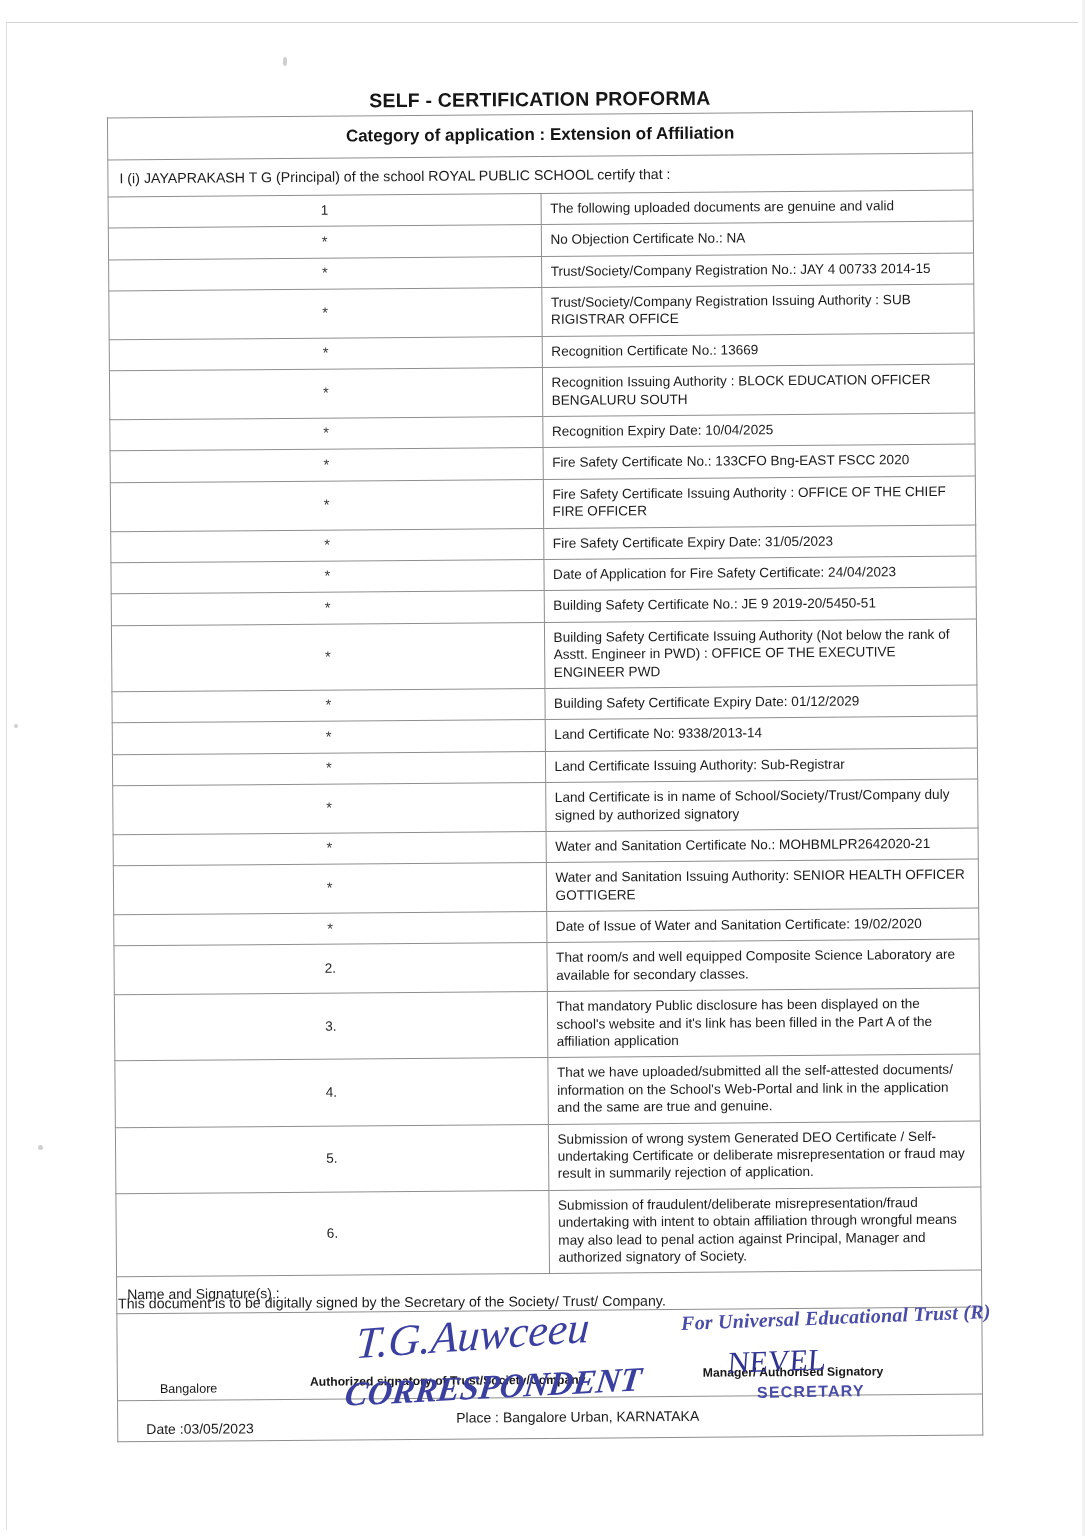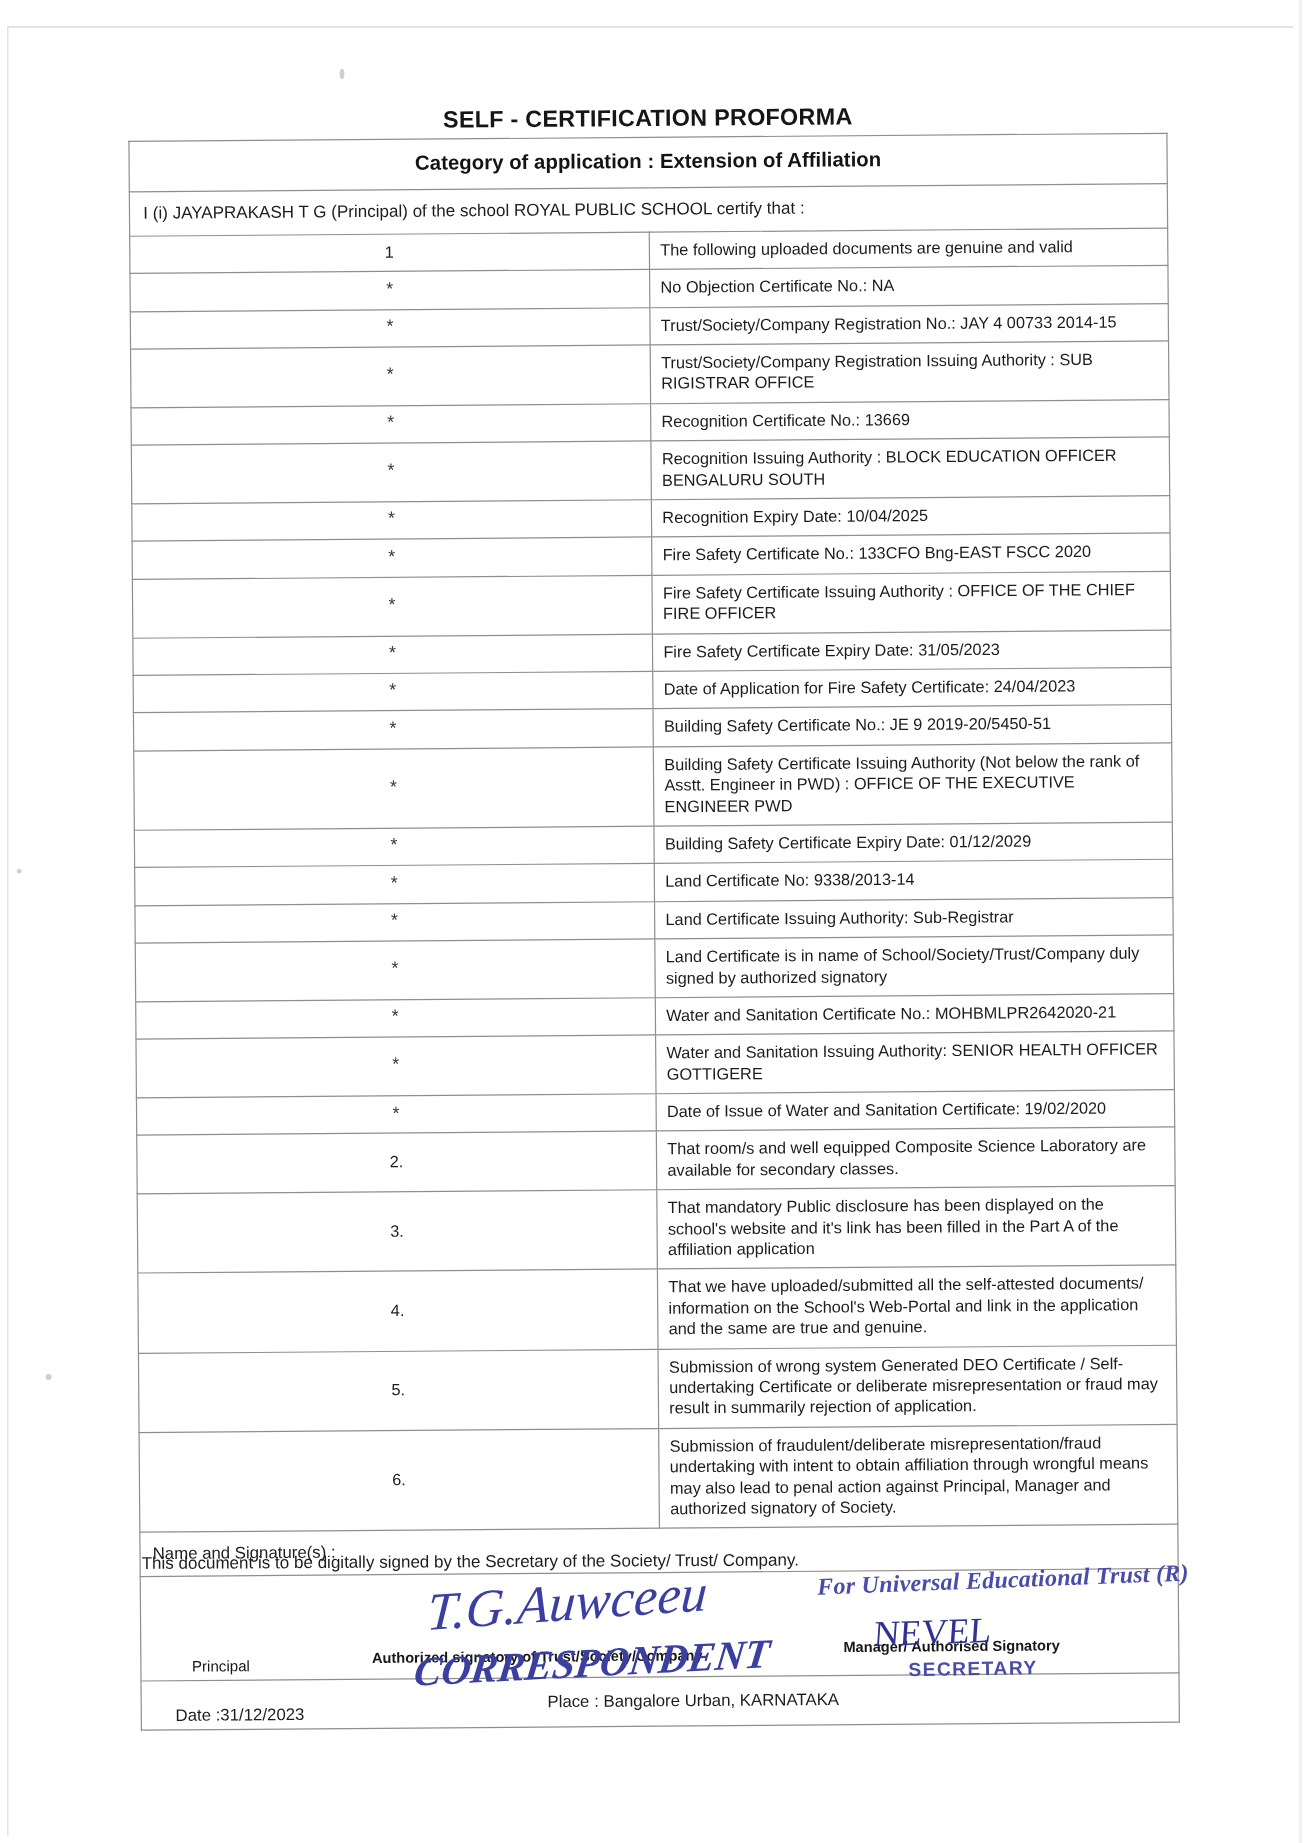--- a/index.html
+++ b/index.html
@@ -344,29 +344,29 @@
         <tr>
           <td class="col-num">6.</td>
           <td>Submission of fraudulent/deliberate misrepresentation/fraud undertaking with intent to obtain affiliation through wrongful means may also lead to penal action against Principal, Manager and authorized signatory of Society.</td>
         </tr>
         <tr class="sig-head">
           <td colspan="2">Name and Signature(s) :</td>
         </tr>
         <tr>
           <td colspan="2" class="sig-block">
             <div class="sig-labels">
-              <span class="lbl-principal">Principal</span>
+              <span class="lbl-principal">Bangalore</span>
               <span class="lbl-authorized">Authorized signatory of Trust/Society/Company</span>
               <span class="lbl-manager">Manager/ Authorised Signatory</span>
             </div>
           </td>
         </tr>
         <tr class="row-dateplace">
           <td colspan="2">
-            <span class="dp-date">Date :31/12/2023</span>
+            <span class="dp-date">Date :03/05/2023</span>
             <span class="dp-place">Place : Bangalore Urban, KARNATAKA</span>
           </td>
         </tr>
       </tbody>
   </table>
 
 </div>
 
 <div class="footer-note">This document is to be digitally signed by the Secretary of the Society/ Trust/ Company.</div>
 

